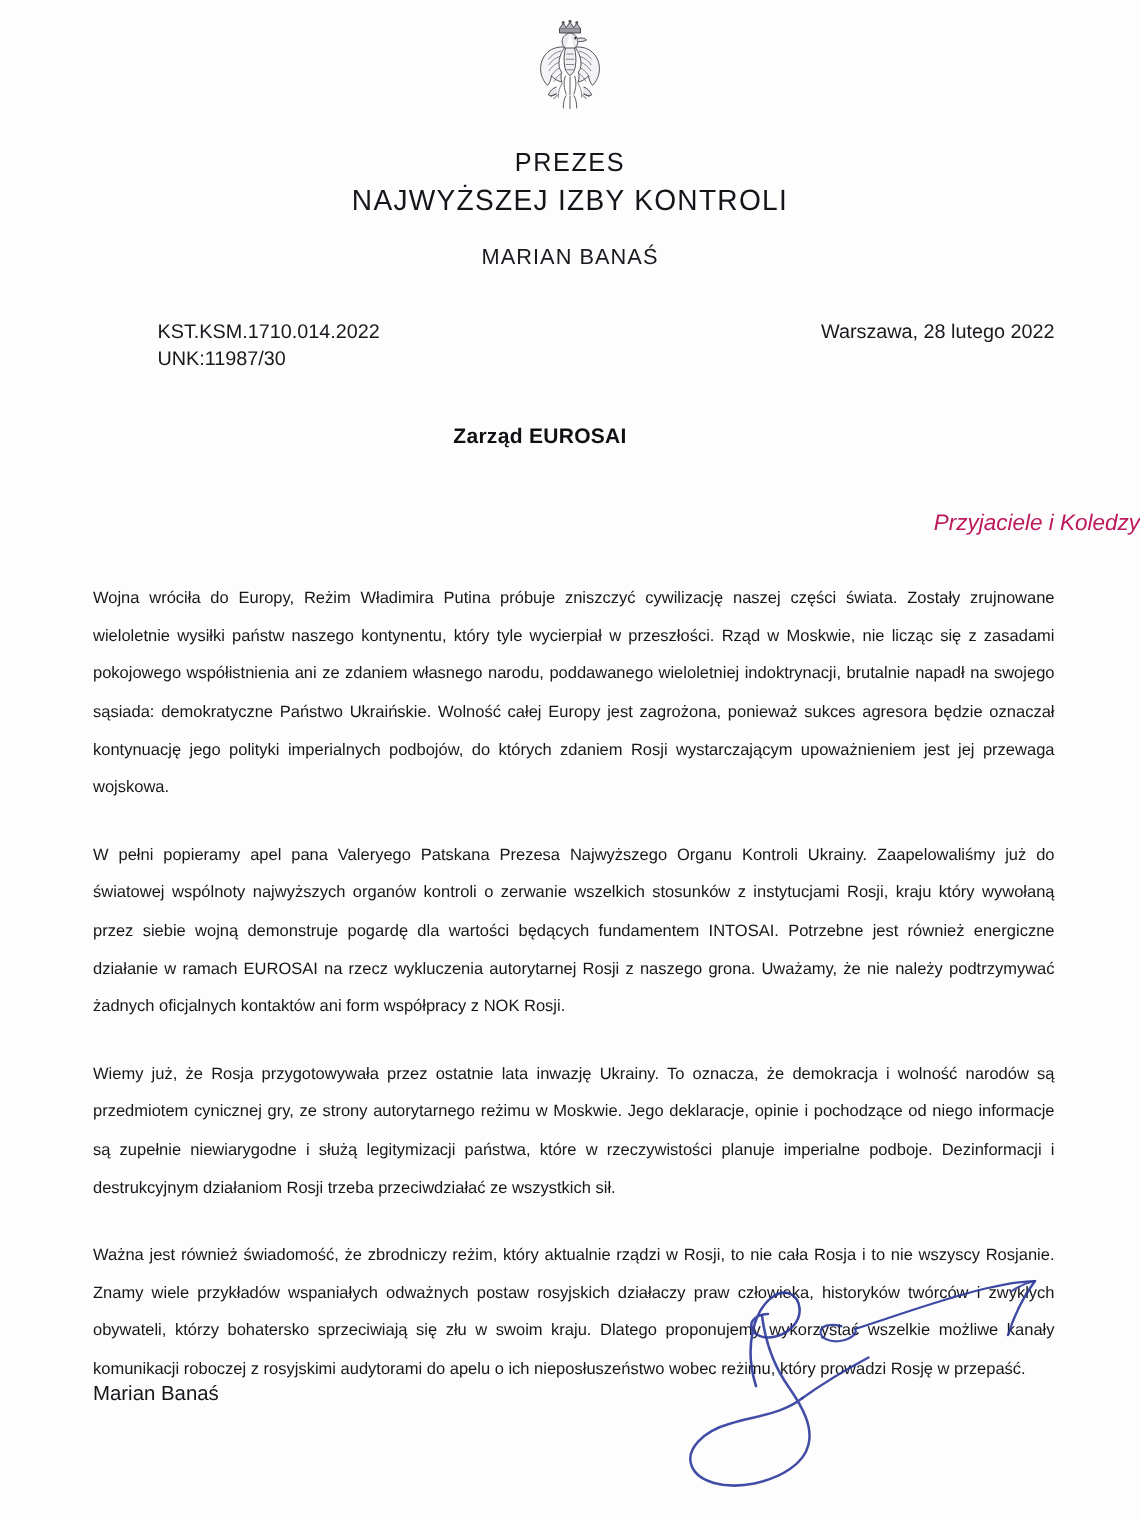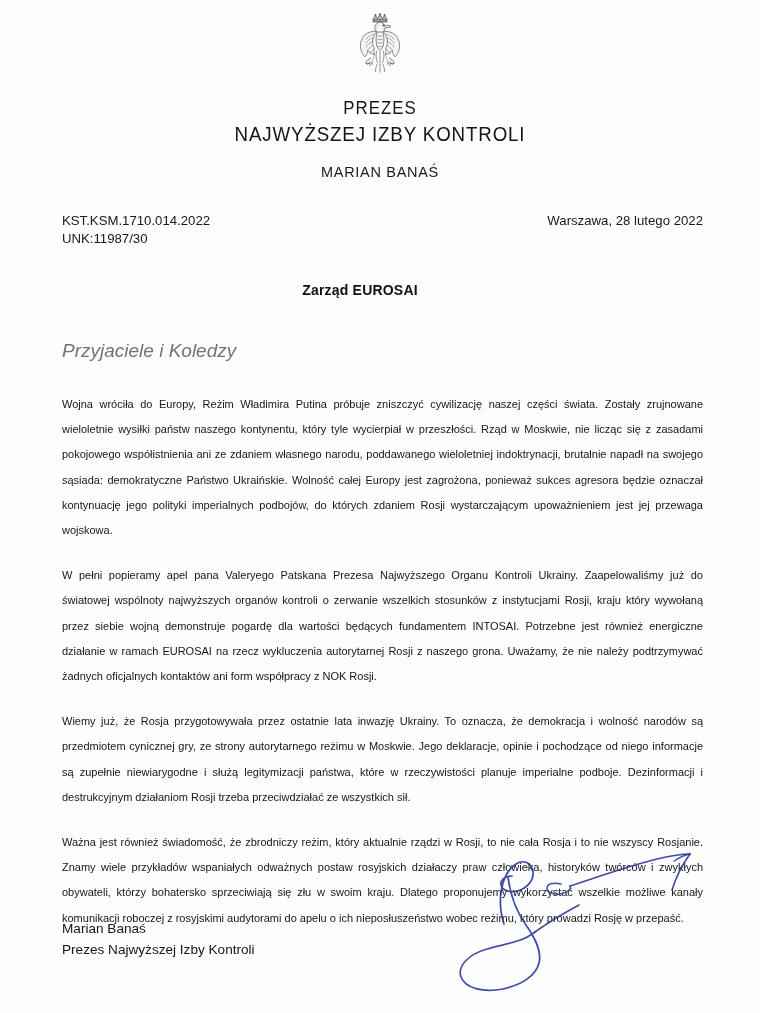--- a/index.html
+++ b/index.html
@@ -54,20 +54,21 @@
     margin-top: 18px;
     font-weight: 400;
   }
 
   
   .refrow {
     position: relative;
     margin-top: 32px;
     padding: 0 73px 0 62px;
     height: 44px;
+    margin-left: 43px;
   }
   .ref-left {
     position: absolute;
     left: 62px;
     top: 0;
     font-size: 13.2px;
     line-height: 18px;
     color: #18181d;
   }
   .ref-right {
@@ -89,23 +90,24 @@
     font-weight: bold;
     color: #101014;
     letter-spacing: 0.2px;
     padding-right: 40px;
   }
 
   
   .salutation {
     margin-top: 42px;
     margin-left: 62px;
-    font-size: 19px;
+    font-size: 15px;
     font-style: italic;
-    color: #737373;
+    color: #be185d;
+    text-align: right;
   }
 
   
   .body-text {
     margin-top: 30px;
     margin-left: 62px;
     margin-right: 57px;
   }
   .para {
     text-align: justify;
@@ -215,17 +217,16 @@
         <path d="M56 40 C58 56 64 74 74 88 c9 13 16 26 13 38 c-3 13 -18 22 -36 26 c-20 4 -38 -1 -42 -12 c-4 -11 8 -23 26 -28 c16 -5 34 -6 48 -17" stroke-width="1.7" opacity="0.9"></path>
         <path d="M83 95 c14 -10 29 -19 44 -27" stroke-width="1.6" opacity="0.9"></path>
         <path d="M109 47 c-8 -2 -14 0 -14 4 c0 4 6 7 13 6 c7 -1 12 -5 10 -8" stroke-width="1.5" opacity="0.9"></path>
         <path d="M118 49 C146 40 176 29 205 22 c13 -3 24 -5 33 -5" stroke-width="1.5" opacity="0.92"></path>
         <path d="M238 17 c-8 11 -14 23 -18 36" stroke-width="1.6" opacity="0.92"></path>
         <path d="M222 24 c6 -4 11 -6 16 -7" stroke-width="1.4" opacity="0.85"></path>
       </g>
     </svg>
     <div class="sig-name">
       <div>Marian Banaś</div>
-      <div>Prezes Najwyższej Izby Kontroli</div>
     </div>
   </div>
 
 </div>
 
 </body></html>

